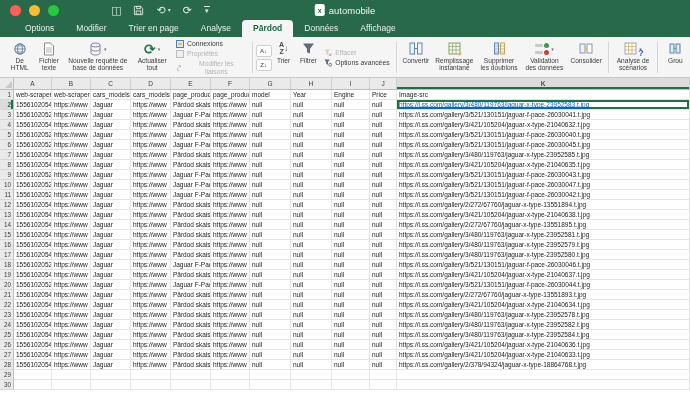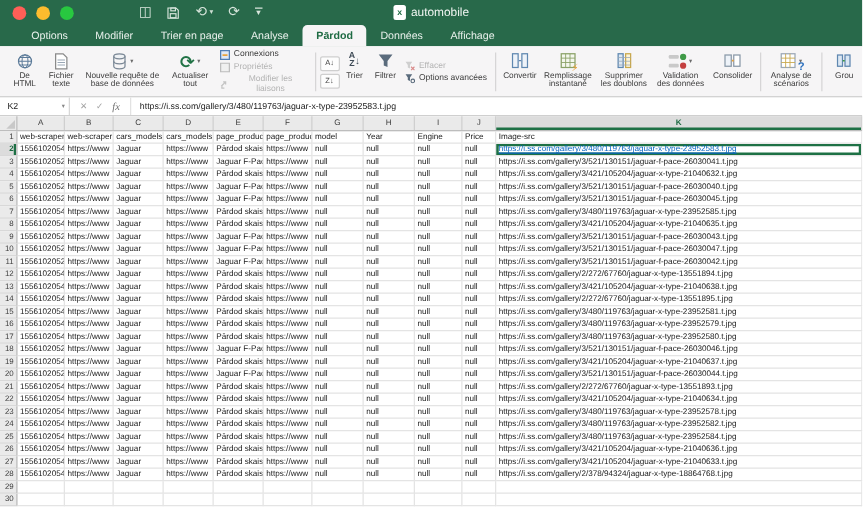--- a/index.html
+++ b/index.html
@@ -287,32 +287,20 @@
         <svg width="13" height="13" viewBox="0 0 13 13">
             <rect x="1" y="2" width="4" height="9" fill="#dbe7f3" stroke="#5f87b0"></rect>
             <rect x="7" y="2" width="4" height="9" fill="#dbe7f3" stroke="#5f87b0"></rect>
             <path d="M5.2 6.5h1.6" stroke="#3f9a47" stroke-width="1.2"></path>
           </svg>
       </div>
       <div class="rlabel">Grou</div>
     </div>
   </div>
 
-  <div class="fbar">
-    <div class="namebox">
-      <span>K2</span>
-      <span class="nb-caret">▾</span>
-    </div>
-    <div class="fx-group">
-      <span>✕</span>
-      <span>✓</span>
-      <span class="fx">fx</span>
-    </div>
-    <div class="formula-text">https://i.ss.com/gallery/3/480/119763/jaguar-x-type-23952583.t.jpg</div>
-  </div>
 
   <div class="grid" id="grid">
       <div class="grid-colrow">
         <div class="colhead corner" style="width: 14px;"></div>
         <div class="colhead" style="width: 38px;">A</div>
         <div class="colhead" style="width: 39px;">B</div>
         <div class="colhead" style="width: 40px;">C</div>
         <div class="colhead" style="width: 40px;">D</div>
         <div class="colhead" style="width: 40px;">E</div>
         <div class="colhead" style="width: 39px;">F</div>

